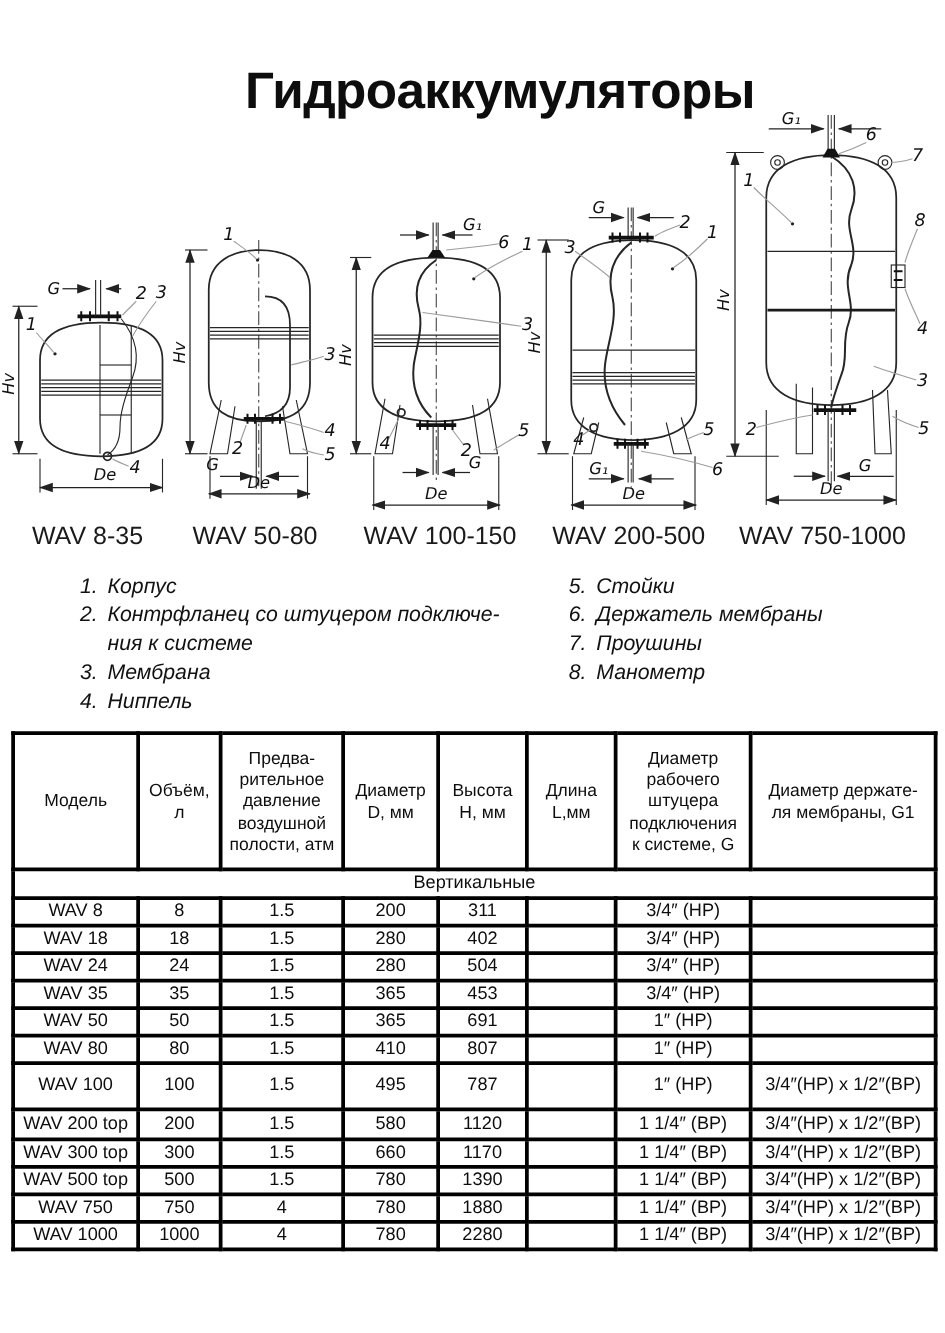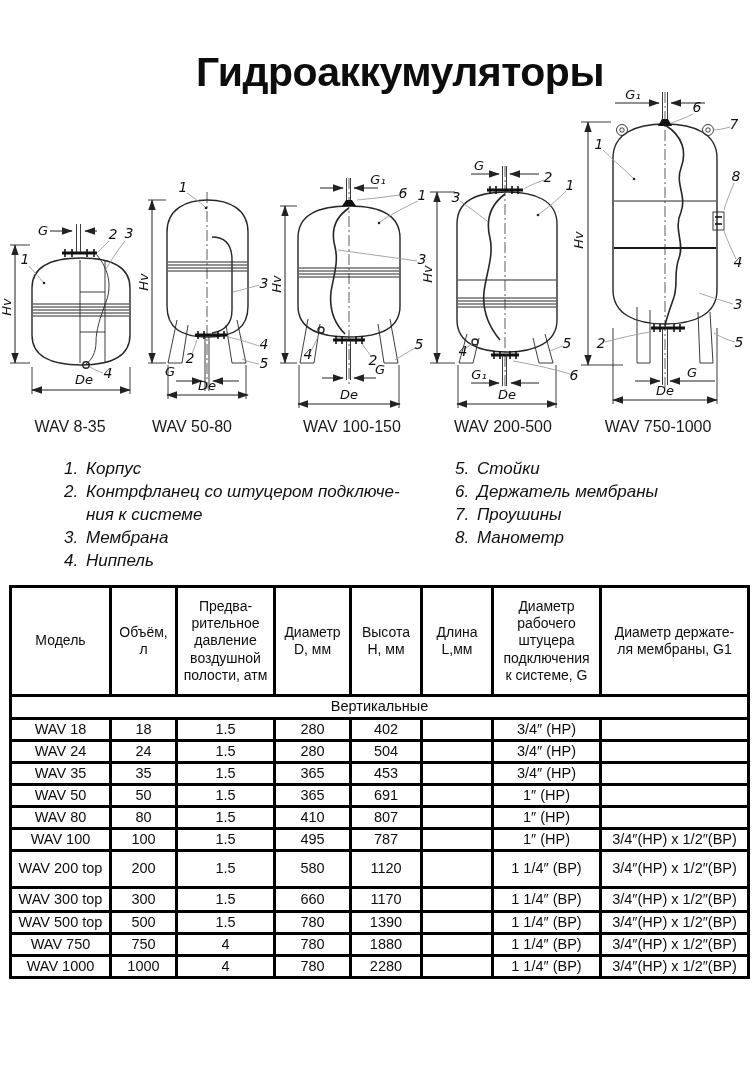--- a/index.html
+++ b/index.html
@@ -16,21 +16,21 @@
   .sth{stroke:#1a1a1a;stroke-width:2.2;}
   .fl{stroke:#111;stroke-width:3;}
   .bt{stroke:#111;stroke-width:1.6;}
   .ax{fill:none;stroke:#333;stroke-width:0.8;stroke-dasharray:11 3 2 3;}
   .dim{stroke:#222;stroke-width:1;fill:none;marker-start:url(#arr);marker-end:url(#arr);}
   .dima{stroke:#222;stroke-width:1;fill:none;marker-end:url(#arr);}
   .ld{stroke:#9c9c9c;stroke-width:0.9;fill:none;}
   .dot{fill:#222;}
   .dl{font:italic 13px "DejaVu Sans",sans-serif;fill:#111;}
   .cl{font:italic 14px "DejaVu Sans",sans-serif;fill:#111;text-anchor:middle;}
-  .cap{position:absolute;top:418px;transform:translateX(-50%);font-size:16px;
+  .cap{position:absolute;top:418px;transform:translateX(-50%);font-size:20px;
        font-weight:400;color:#1a1a1a;white-space:nowrap;}
   .legend-col{position:absolute;top:457px;font-style:italic;font-size:17px;line-height:23px;}
   .lg-item{display:flex;}
   .lg-num{flex:none;width:22px;}
   .lg-txt{white-space:pre-line;}
   table.spec{position:absolute;top:585px;left:9px;border-collapse:collapse;table-layout:fixed;
              font-size:14.5px;color:#0d0d0d;}
   table.spec th,table.spec td{border:3px solid #000;padding:0 3px;vertical-align:middle;
              text-align:center;font-weight:400;line-height:1.22;}
   table.spec th{white-space:pre-line;font-size:14px;}
@@ -329,21 +329,21 @@
         <text class="cl" x="163" y="221">3</text>
         <path class="ld" d="M30,254 C45,250 62,246 75,244"></path>
         <text class="cl" x="26" y="260">2</text>
         <path class="ld" d="M160,254 C150,251 144,248 139,245"></path>
         <text class="cl" x="164" y="259">5</text>
       </g>
     </svg>
   </div>
 
   <div class="cap" style="left:70px">WAV 8-35</div>
-  <div class="cap" style="left:192px">WAV 50-80</div>
+  <div class="cap" style="left:204px">WAV 50-80</div>
   <div class="cap" style="left:352px">WAV 100-150</div>
   <div class="cap" style="left:503px">WAV 200-500</div>
   <div class="cap" style="left:658px">WAV 750-1000</div>
 
   <div class="legend-col" style="left:64px;width:380px">
     <div class="lg-item">
       <span class="lg-num">1.</span>
       <span class="lg-txt">Корпус</span>
     </div>
     <div class="lg-item">
@@ -414,20 +414,30 @@
 к системе, G</th>
         <th>Диаметр держате-
 ля мембраны, G1</th>
       </tr>
       <tr class="section">
         <td colspan="8">Вертикальные</td>
       </tr>
     </thead>
     <tbody>
         <tr>
+          <td class="model">WAV 8</td>
+          <td>8</td>
+          <td>1.5</td>
+          <td>200</td>
+          <td>311</td>
+          <td></td>
+          <td>3/4″ (НР)</td>
+          <td></td>
+        </tr>
+        <tr>
           <td class="model">WAV 18</td>
           <td>18</td>
           <td>1.5</td>
           <td>280</td>
           <td>402</td>
           <td></td>
           <td>3/4″ (НР)</td>
           <td></td>
         </tr>
         <tr>

